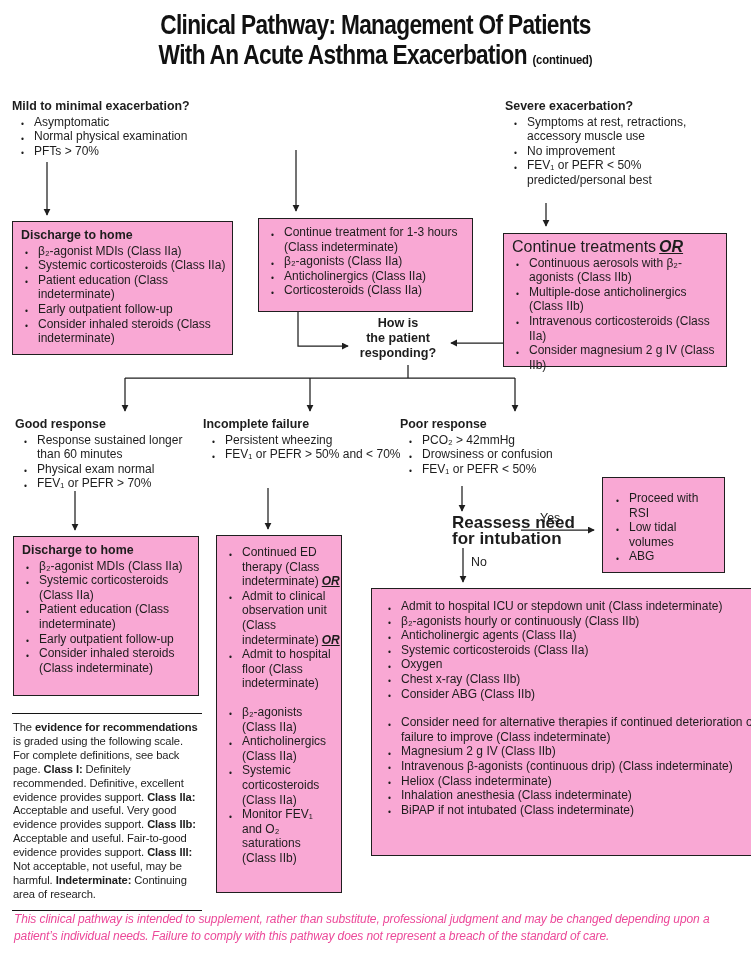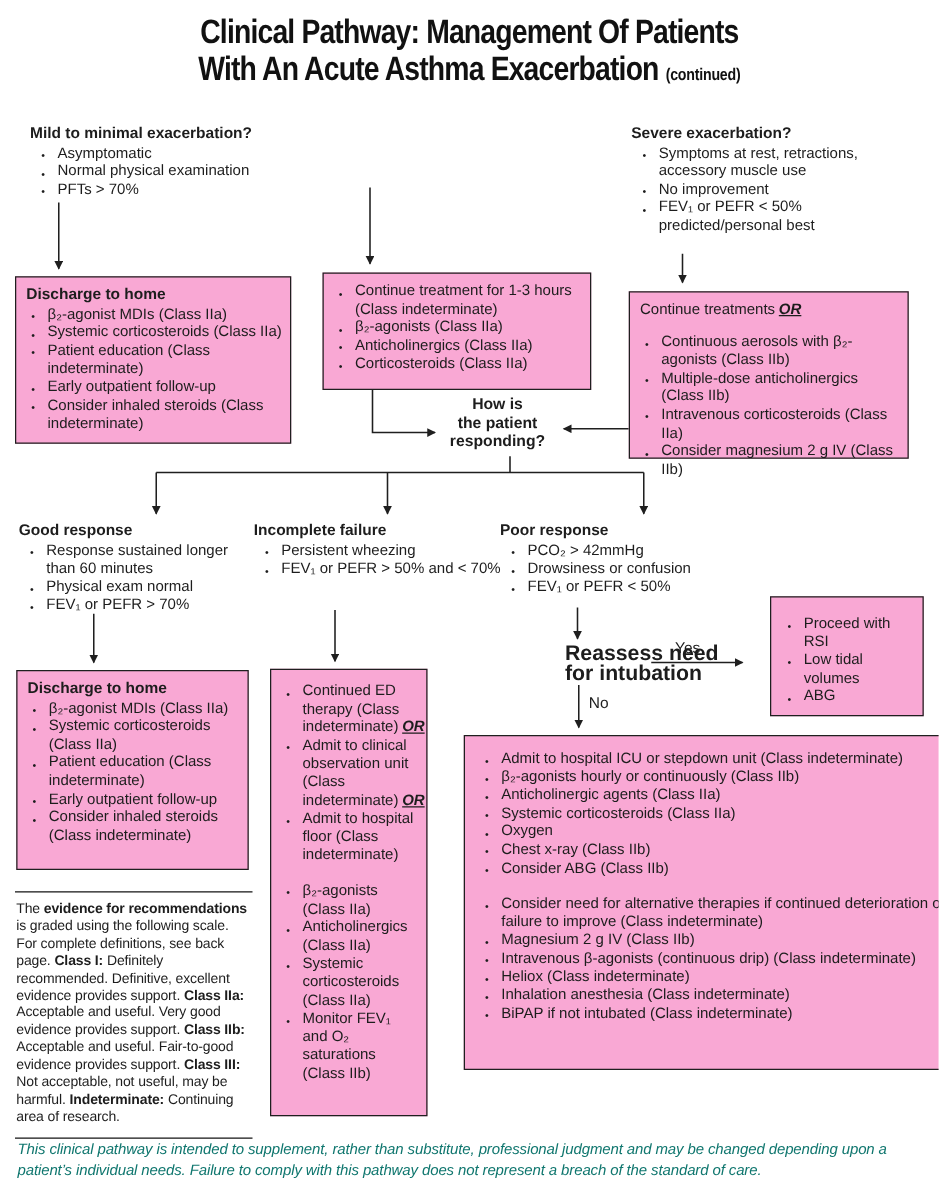--- a/index.html
+++ b/index.html
@@ -4,40 +4,40 @@
 <style>
   html,body{margin:0;padding:0;background:#ffffff;}
   .page{position:relative;width:751px;height:955px;background:#ffffff;overflow:hidden;
         font-family:"Liberation Sans","DejaVu Sans",sans-serif;color:#1d1d1d;}
   .abs{position:absolute;}
   .title{position:absolute;left:0;top:10px;width:751px;text-align:center;font-weight:700;
          font-size:27px;line-height:30px;letter-spacing:-0.8px;transform:scaleX(0.84);
          transform-origin:50% 0;color:#111;}
   .cont{font-size:13.5px;letter-spacing:-0.2px;}
   .hd{font-weight:700;font-size:12.4px;line-height:14.6px;margin-bottom:1px;}
-  .nhd{font-size:12px;line-height:14.6px;margin-bottom:11px;}
+  .nhd{font-size:16px;line-height:14.6px;margin-bottom:1px;}
   ul.bl{margin:0;padding:0 0 0 9px;list-style:none;}
   .box ul.bl{padding-left:4px;}
   .li{position:relative;padding-left:13px;font-size:12px;line-height:14.6px;}
   .li::before{content:"\2022";position:absolute;left:0;top:2.5px;font-size:8.5px;}
   .box{position:absolute;box-sizing:border-box;border:1.4px solid #1f1f1f;background:#f9a8d4;
        padding:6px 5px 5px 8px;}
   .or{font-weight:700;font-style:italic;text-decoration:underline;margin-left:3px;}
   .qtext{position:absolute;left:330px;top:316px;width:136px;text-align:center;
          font-weight:700;font-size:12.6px;line-height:15px;}
   .lbl{position:absolute;font-size:12.4px;line-height:15px;}
   .bold2{font-weight:700;font-size:17px;line-height:15.5px;margin-left:32px;}
   .gap{height:14px;}
   .connectors{position:absolute;left:0;top:0;pointer-events:none;}
   .evidence{position:absolute;left:12px;top:713px;width:188px;
             border-top:1.6px solid #141414;border-bottom:1.6px solid #141414;
             padding:7px 1px 8px 1px;font-size:11.2px;line-height:13.9px;letter-spacing:-0.1px;}
   .b{font-weight:700;}
   .disclaimer{position:absolute;left:14px;top:911px;width:726px;font-style:italic;
-              font-size:12px;line-height:16.5px;letter-spacing:-0.1px;color:#0f766e;}
+              font-size:12px;line-height:16.5px;letter-spacing:-0.1px;color:#ec4899;}
 </style>
 </head>
 <body>
 
 <div class="page">
 
   <div class="title">
     <div>Clinical Pathway: Management Of Patients</div>
     <div><span>With An Acute Asthma Exacerbation</span> <span class="cont">(continued)</span></div>
   </div>
@@ -59,21 +59,21 @@
       <path d="M310 378 V411" marker-end="url(#ah)"></path>
       <path d="M515 378 V411" marker-end="url(#ah)"></path>
       <path d="M75 491 V530" marker-end="url(#ah)"></path>
       <path d="M268 488 V529" marker-end="url(#ah)"></path>
       <path d="M462 486 V511" marker-end="url(#ah)"></path>
       <path d="M521 530 H594" marker-end="url(#ah)"></path>
       <path d="M463 548 V582" marker-end="url(#ah)"></path>
     </g>
   </svg>
 
-  <div class="abs" style="left:24px;top:99px;width:230px">
+  <div class="abs" style="left:12px;top:99px;width:230px">
     <div class="hd">Mild to minimal exacerbation?</div>
     <ul class="bl">
         <li class="li">Asymptomatic</li>
         <li class="li">Normal physical examination</li>
         <li class="li">PFTs &gt; 70%</li>
       </ul>
   </div>
 
 
   <div class="abs" style="left:505px;top:99px;width:212px">
@@ -173,21 +173,21 @@
       </ul>
   </div>
 
   <div class="lbl bold2" style="left:420px;top:515px">
     <div>Reassess need</div>
     <div>for intubation</div>
   </div>
   <div class="lbl" style="left:540px;top:511px">Yes</div>
   <div class="lbl" style="left:471px;top:555px">No</div>
 
-  <div class="box" style="left:616px;top:477px;width:123px;height:96px;padding:13px 24px 0 9px">
+  <div class="box" style="left:602px;top:477px;width:123px;height:96px;padding:13px 24px 0 9px">
     <ul class="bl">
         <li class="li">Proceed with RSI</li>
         <li class="li">Low tidal volumes</li>
         <li class="li">ABG</li>
       </ul>
   </div>
 
   <div class="box" style="left:371px;top:588px;width:425px;height:268px;padding:10px 4px 6px 12px">
     <ul class="bl">
         <li class="li">Admit to hospital ICU or stepdown unit (Class indeterminate)</li>

